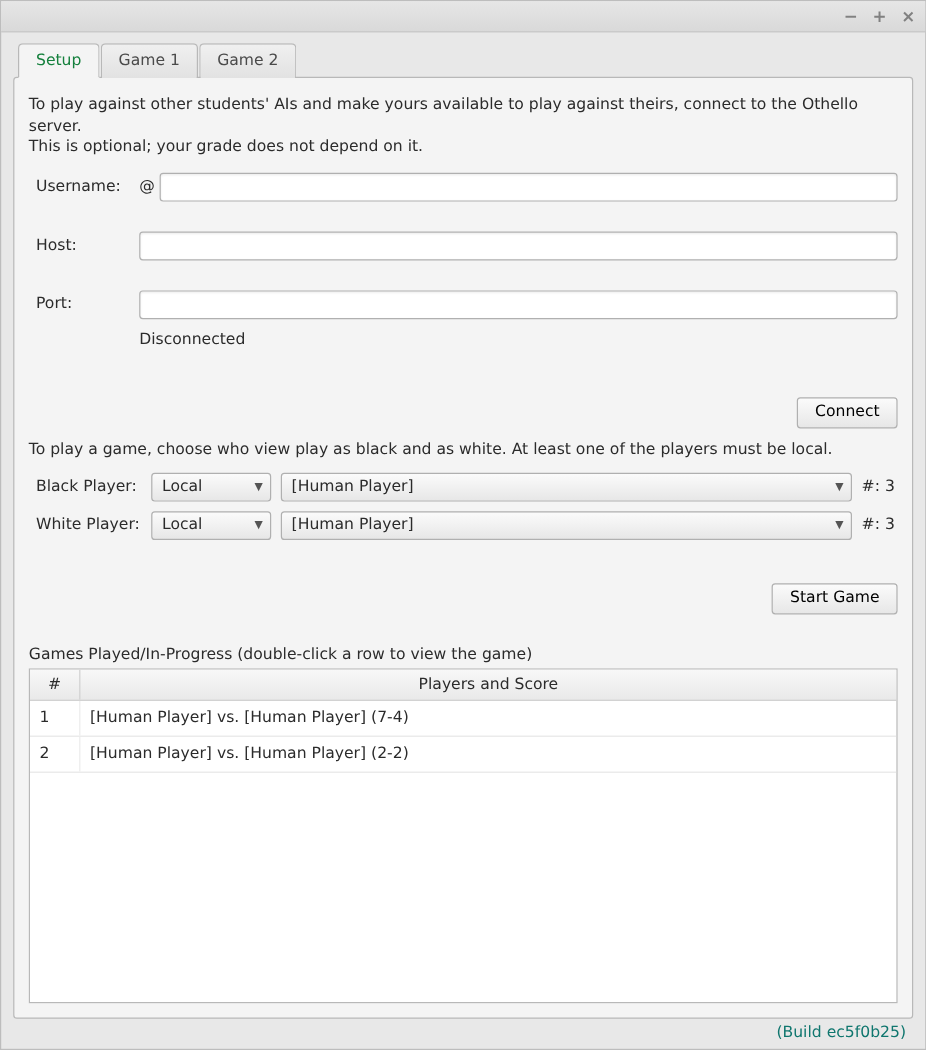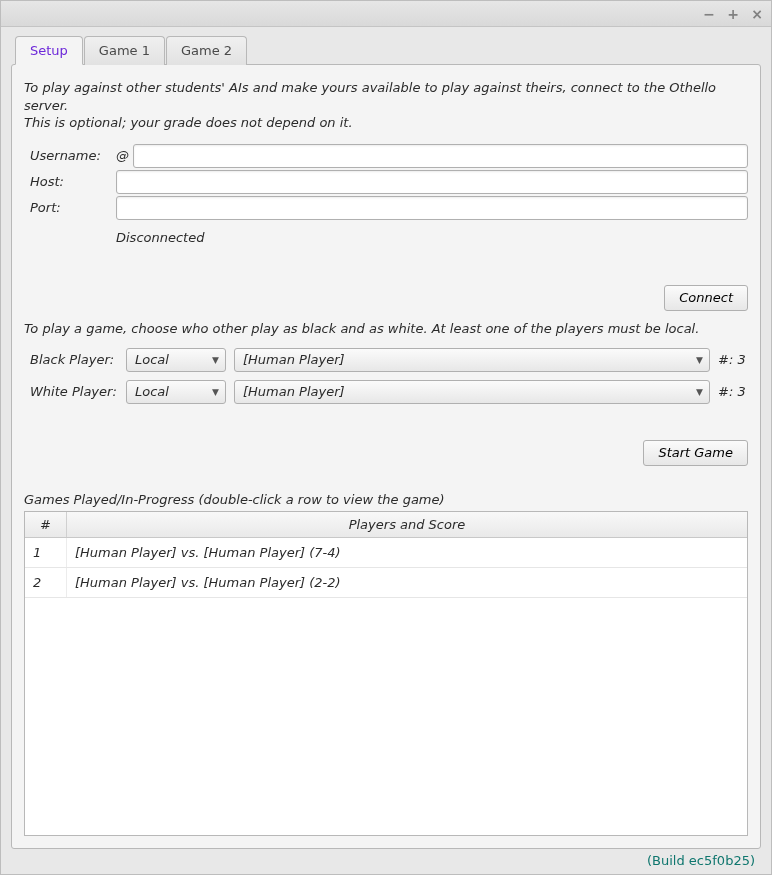--- a/index.html
+++ b/index.html
@@ -44,48 +44,47 @@
     display: flex; gap: 0; position: relative; z-index: 2;
     padding-left: 4px;
   }
   .tab {
     padding: 6px 14px 6px 14px;
     border: 1px solid #b8b8b8;
     border-bottom: none;
     border-top-left-radius: 4px;
     border-top-right-radius: 4px;
     background: linear-gradient(to bottom, #f0f0f0, #e2e2e2);
-    color: #6d28d9;
+    color: #15803d;
     margin-right: 1px;
     position: relative;
     top: 1px;
   }
   .tab.active {
     background: #f4f4f4;
     border-bottom: 1px solid #f4f4f4;
     top: 1px;
     z-index: 3;
   }
   .tab.inactive { color: #4a4a4a; }
   .panel {
     flex: 1;
     border: 1px solid #b8b8b8;
     border-radius: 3px;
     background: #f4f4f4;
     padding: 14px 12px 12px 12px;
     display: flex; flex-direction: column;
     position: relative;
     z-index: 1;
-    font-style: italic;
   }
   .intro { margin-bottom: 12px; line-height: 1.35; }
   .form-grid {
     display: grid;
     grid-template-columns: 86px 1fr;
-    row-gap: 2px;
+    row-gap: 25px;
     align-items: center;
     margin: 0 0 6px 6px;
   }
   .form-label { text-align: left; }
   .input-wrap { display: flex; align-items: center; gap: 4px; }
   input.text {
     flex: 1;
     height: 24px;
     border: 1px solid #b0b0b0;
     border-radius: 3px;
@@ -212,21 +211,21 @@
           <input class="text" type="text" value="" style="">
         </div>
       </div>
 
       <div class="status-row">Disconnected</div>
 
       <div class="btn-row-right">
         <button class="push"><span>Connect</span></button>
       </div>
 
-      <div class="instr2">To play a game, choose who other play as black and as white.  At least one of the players must be local.</div>
+      <div class="instr2">To play a game, choose who view play as black and as white.  At least one of the players must be local.</div>
 
       <div class="player-grid">
         <div class="form-label">Black Player:</div>
         <div class="combo">
           <span>Local</span>
           <span class="arrow">▼</span>
         </div>
         <div class="combo">
           <span>[Human Player]</span>
           <span class="arrow">▼</span>

